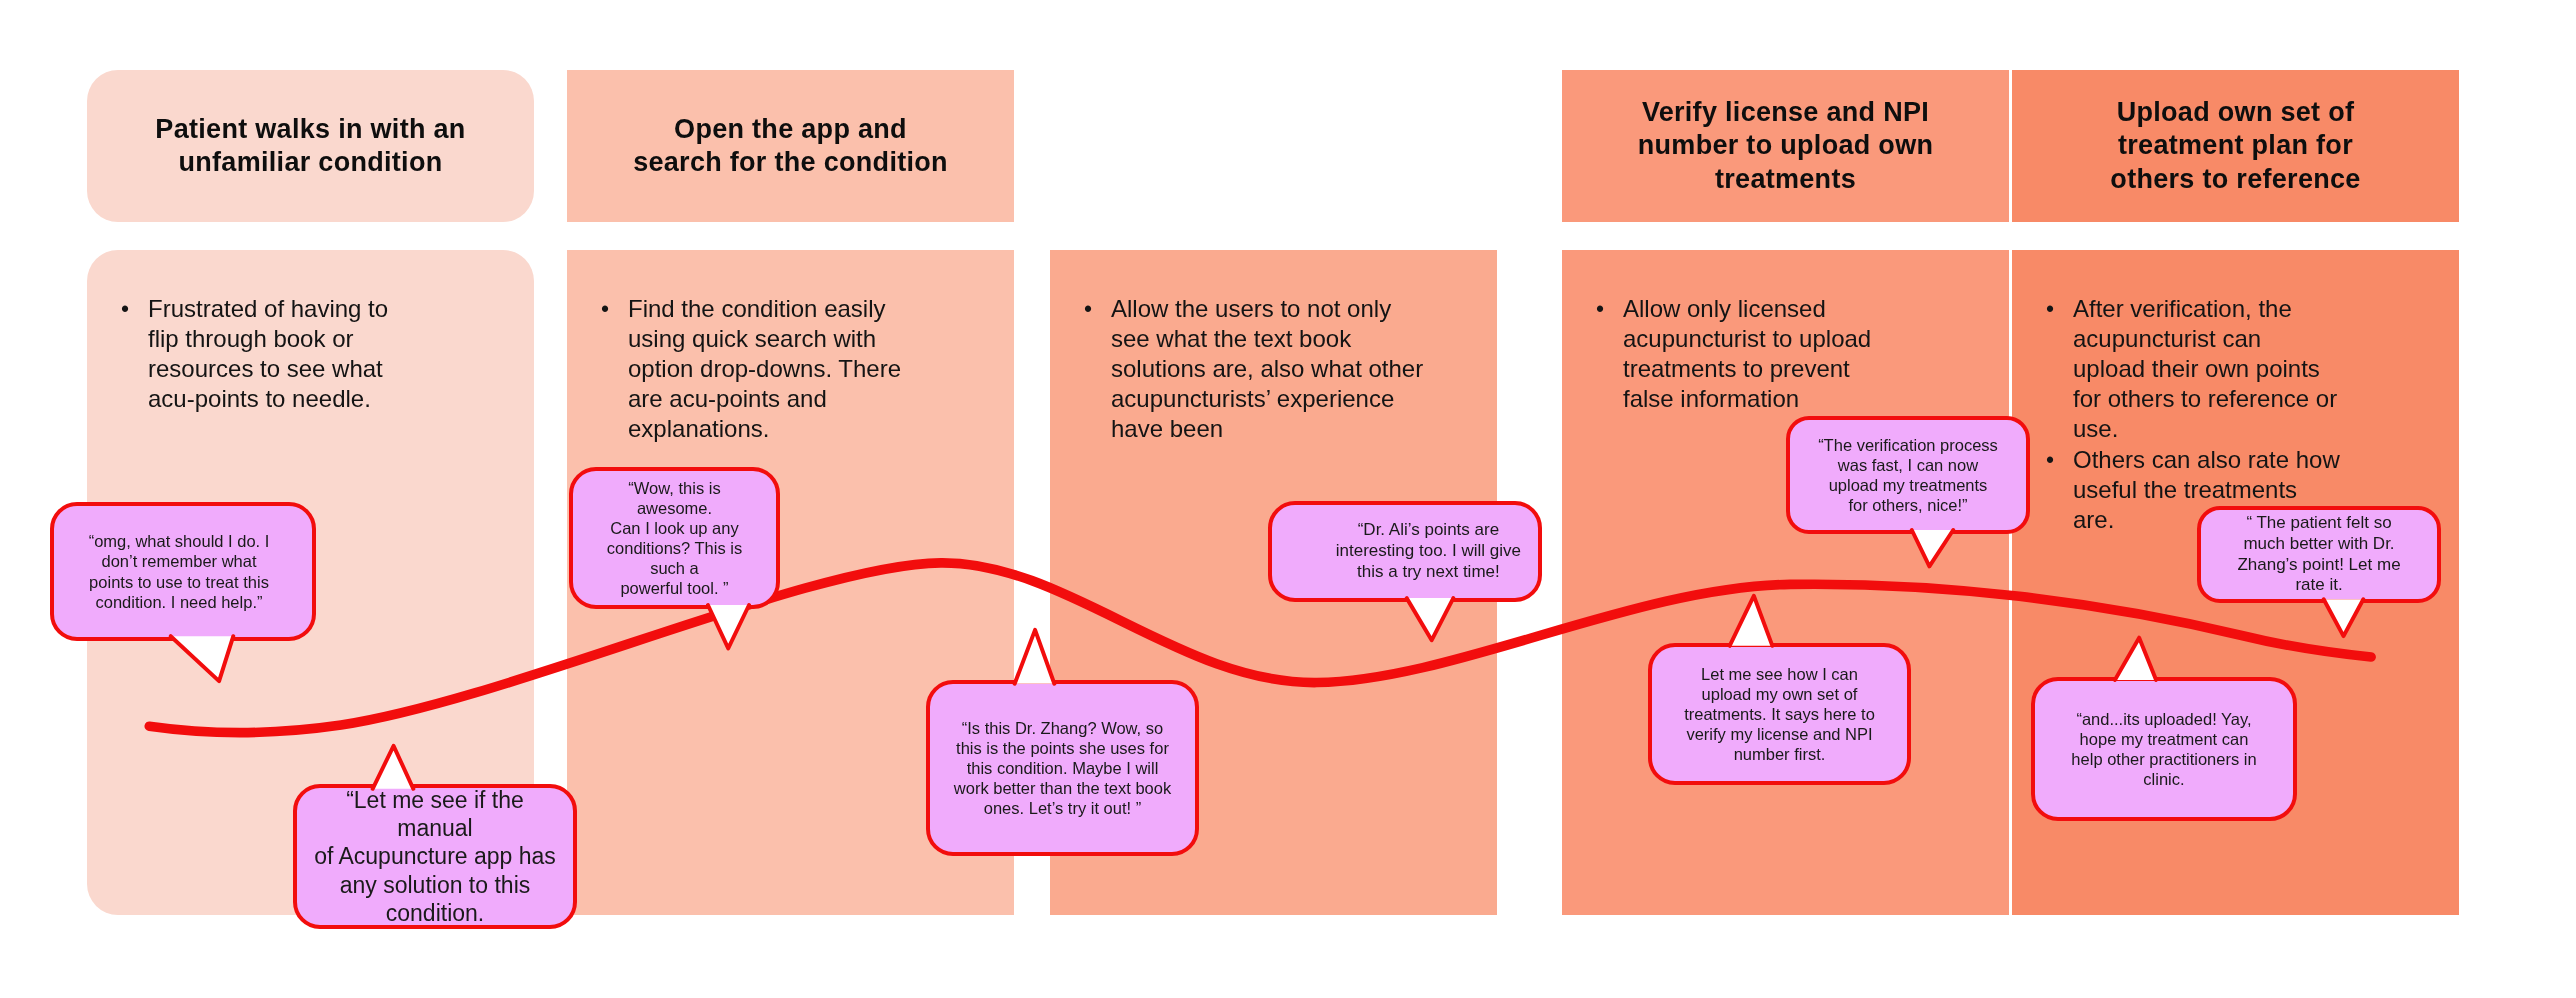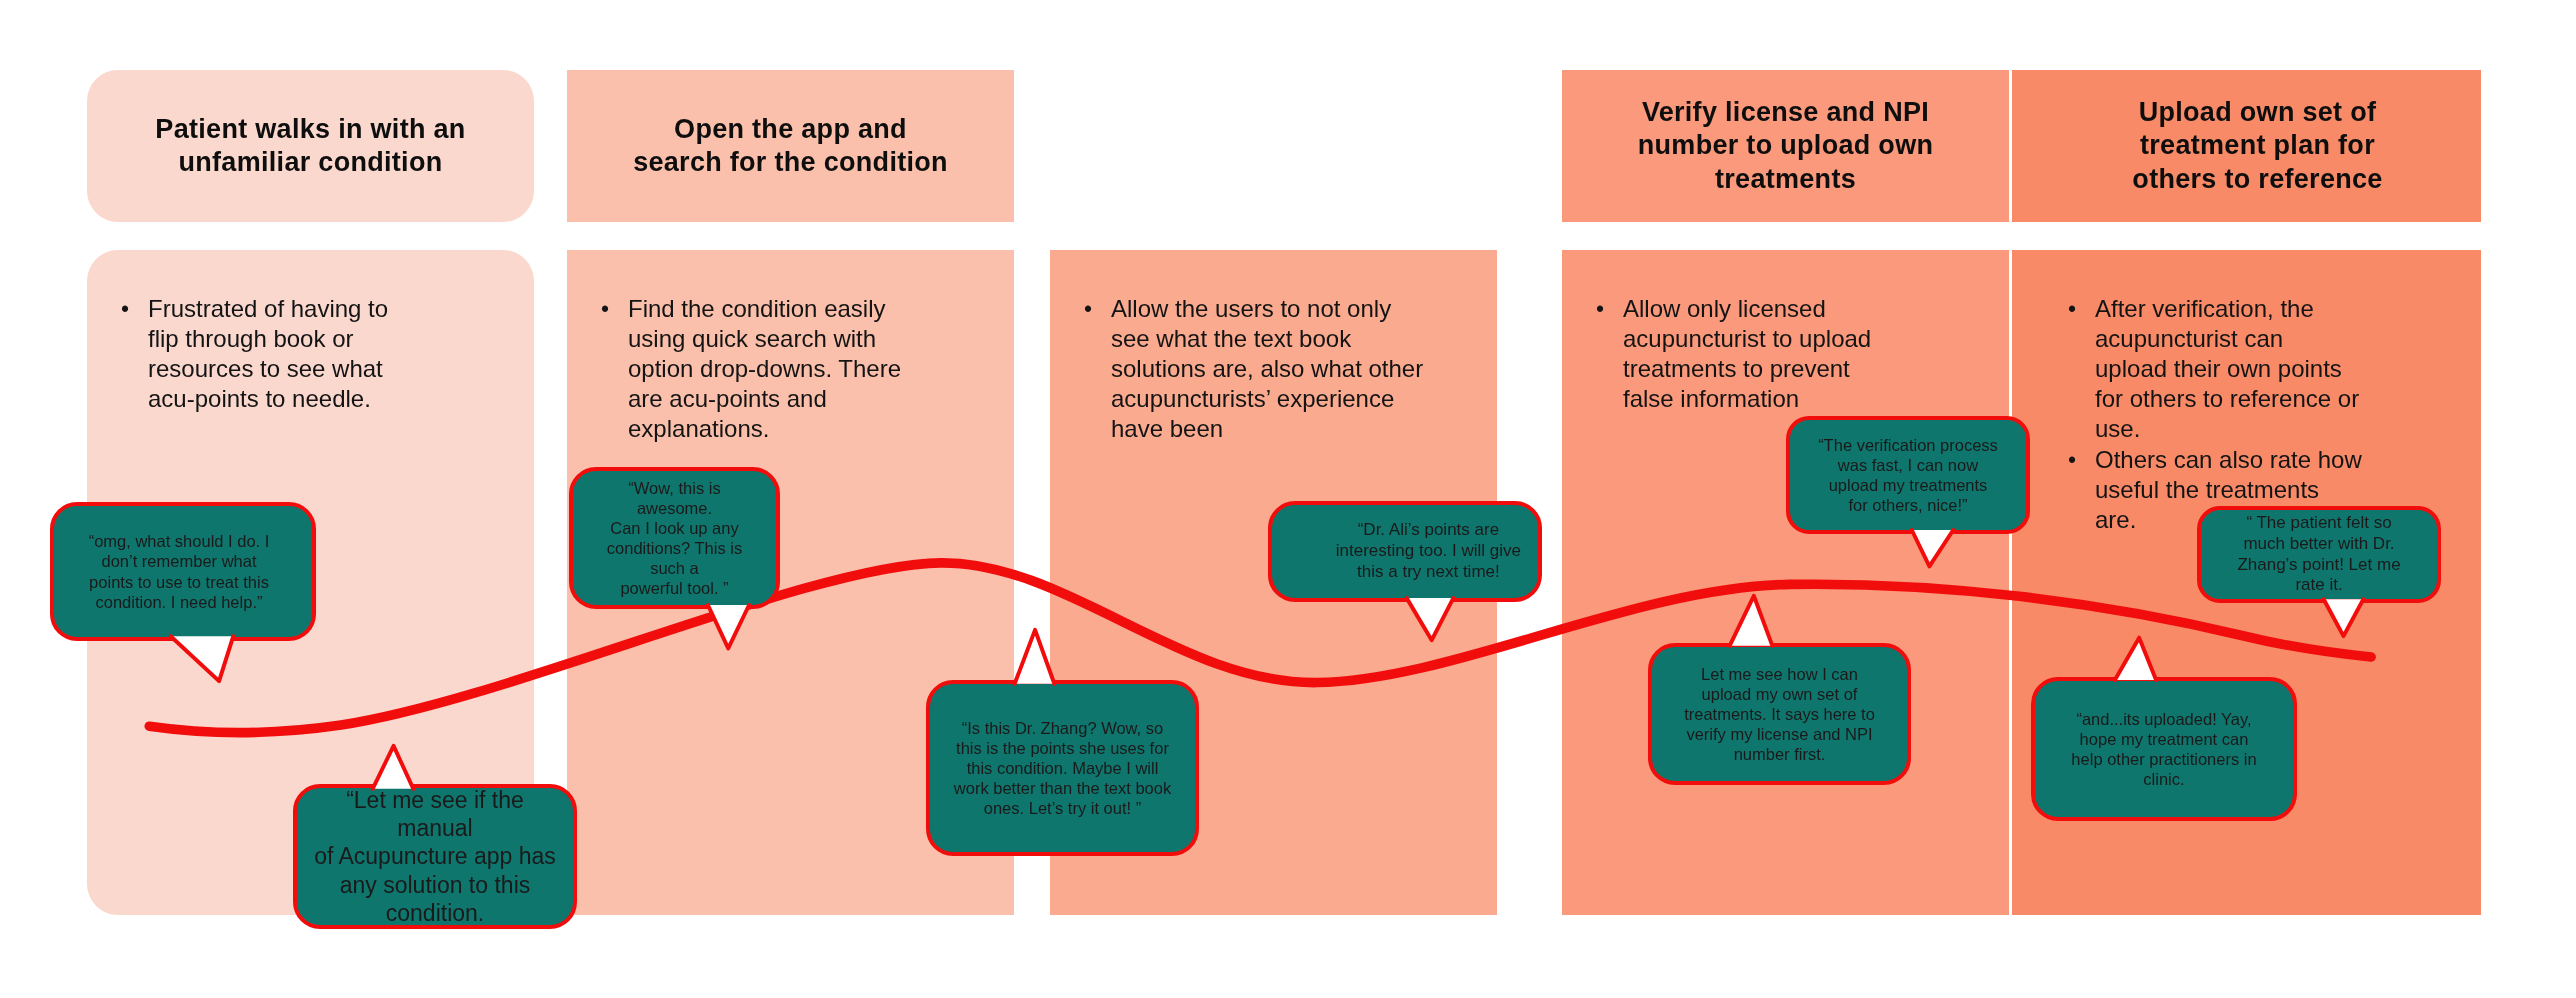--- a/index.html
+++ b/index.html
@@ -20,21 +20,21 @@
   }
   .col-body { top:250px; height:665px; width:447px; }
   .bullets { margin:0; padding:44px 20px 0 34px; list-style:none; }
   .bullets li { display:flex; margin:0 0 1.1px 0; }
   .dot { width:27px; flex:0 0 27px; font-size:23px; line-height:1.31; }
   .bullet-text { font-size:24px; line-height:1.25; white-space:pre-line; }
 
   #journey-svg { position:absolute; left:0; top:0; z-index:2; pointer-events:none; }
 
   .bubble {
-    position:absolute; z-index:3; background:#0f766e;
+    position:absolute; z-index:3; background:#f0abfc;
     border:4px solid var(--red); border-radius:27px; box-sizing:border-box;
     display:flex; align-items:center; justify-content:center;
     text-align:center; padding:6.8px 17px;
   }
   .bubble .btext { font-size:16.5px; line-height:1.22; white-space:pre-line; color:#1a1a1a; }
   .tail { position:absolute; z-index:4; overflow:visible; pointer-events:none; }
   .tail path { fill:#ffffff; stroke:var(--red); stroke-width:7; stroke-linejoin:round; stroke-linecap:round; }
 
   
   #bubble-0 { left:50px;   top:502px;  width:266px; height:139px;padding-left:9px; }
@@ -56,21 +56,21 @@
   #tail-2 { left:702px; top:605px; }
   #tail-3 { left:1009px; top:624px; }
   #tail-4 { left:1401px; top:598px; }
   #tail-5 { left:1906px; top:530px;  }
   #tail-6 { left:1724px; top:590px; }
   #tail-7 { left:2318px; top:599px; }
   #tail-8 { left:2109px; top:632px; }
 
   
   .cx0 { left:87px;border-radius:31px; }  .cx1 { left:567px; }  .cx2 { left:1050px; }
-  .cx3 { left:1530px;margin-left:32px; } .cx4 { left:2012px;padding-left:22px; }
+  .cx3 { left:1530px;margin-left:32px; } .cx4 { left:2012px; }
 </style>
 </head>
 <body>
 
 <div id="canvas">
 
   <div class="col-header cx0" style="background: rgb(250, 216, 206);">
     <div class="col-title">Patient walks in with an
 unfamiliar condition</div>
   </div>

